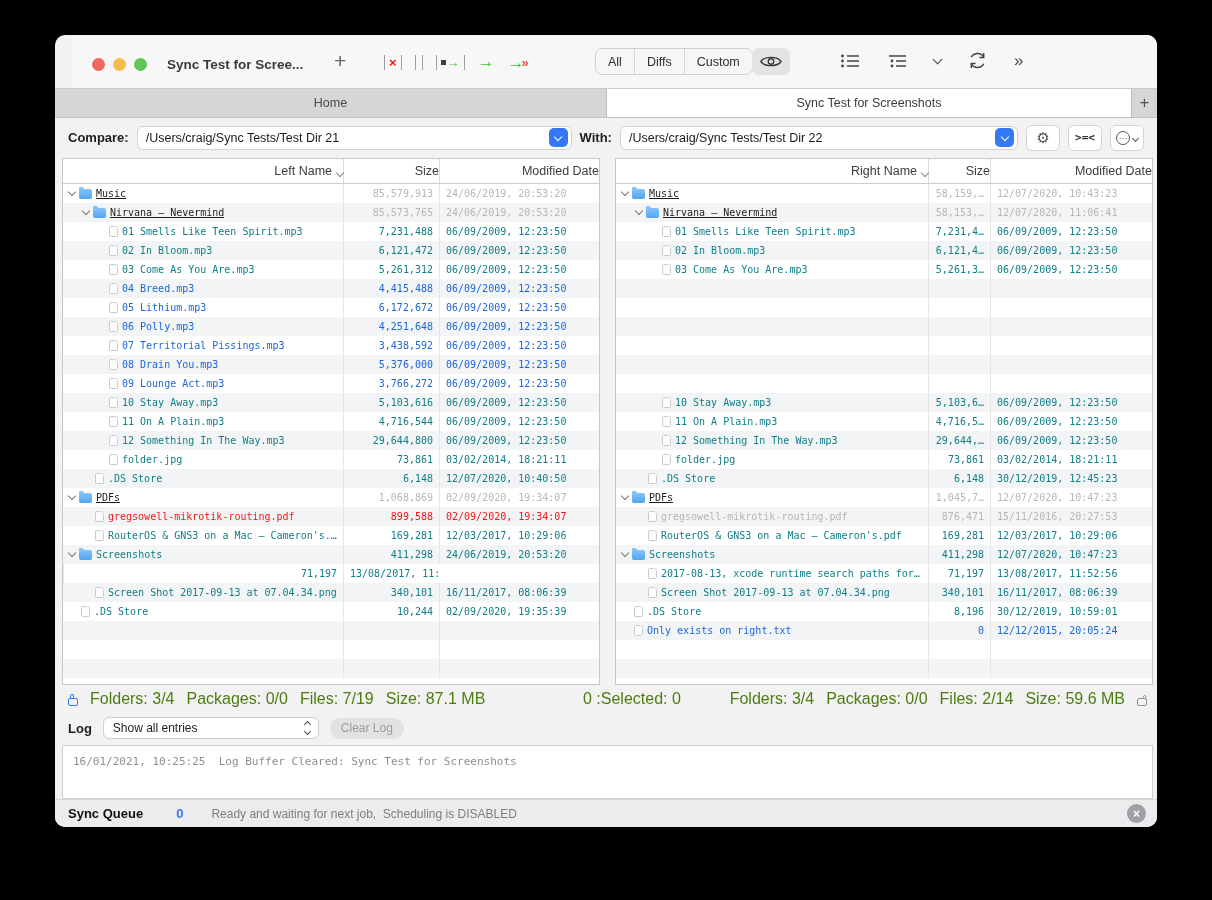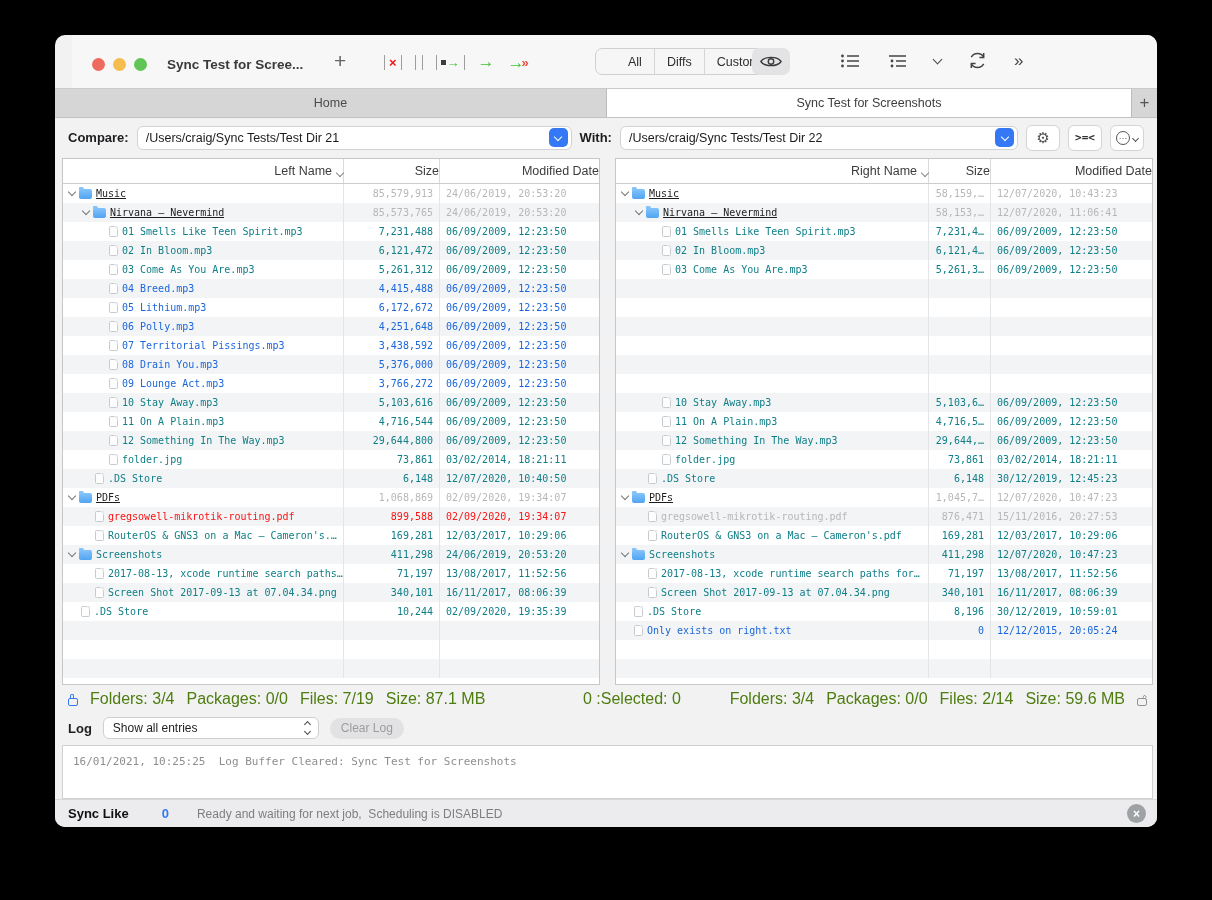--- a/index.html
+++ b/index.html
@@ -14,21 +14,21 @@
   .win-title{position:absolute;left:95px;top:22px;font-size:13.5px;font-weight:bold;color:#3a3a3a;}
   .tb-plus{position:absolute;left:262px;top:14px;font-size:21px;color:#666;cursor:default;}
   .sync-icons{position:absolute;left:312px;top:18px;display:flex;align-items:center;gap:13px;}
   .barred{display:flex;align-items:center;border-left:1.5px solid #9e9e9e;border-right:1.5px solid #9e9e9e;padding:0 4px;height:15px;}
   .barred.empty{padding:0 3px;}
   .x-red{color:#f01414;font-weight:bold;font-size:13px;line-height:1;}
   .mv-sq{width:5px;height:5px;background:#3d3d3d;display:inline-block;margin-right:1px;}
   .green-arrow{color:#3ec42e;font-size:17px;font-weight:bold;line-height:1;}
   .green-arrow.small{font-size:13px;}
   .red-chev{color:#ee4b40;font-size:13px;font-weight:bold;margin-left:-3px;line-height:1;}
-  .segmented{position:absolute;left:523px;top:13px;display:flex;height:27px;border:1px solid #d0d0d1;border-radius:7px;background:#f6f6f7;overflow:hidden;font-size:12.5px;color:#2e2e2e;box-sizing:border-box;padding-left:20px;}
+  .segmented{position:absolute;left:523px;top:13px;display:flex;height:27px;border:1px solid #d0d0d1;border-radius:7px;background:#f6f6f7;overflow:hidden;font-size:12.5px;color:#2e2e2e;box-sizing:border-box;}
   .seg{padding:0 12px;display:flex;align-items:center;}
   .seg + .seg{border-left:1px solid #d6d6d7;}
   .eye-btn{position:absolute;left:680px;top:13px;width:38px;height:27px;background:#e3e3e5;border-radius:7px;display:flex;align-items:center;justify-content:center;}
   .view-icons{position:absolute;left:768px;top:16px;display:flex;align-items:center;gap:27px;}
   .chev{display:inline-block;width:6px;height:6px;border-right:1.6px solid #4a4a4a;border-bottom:1.6px solid #4a4a4a;transform:rotate(45deg);}
   .overflow-glyph{font-size:17px;color:#444;line-height:1;}
 
   
   .tabbar{position:absolute;top:53px;left:0;right:0;height:30px;display:flex;background:#d6d6d7;border-top:1px solid #cacaca;border-bottom:1px solid #c2c2c3;box-sizing:border-box;}
   .tab{display:flex;align-items:center;justify-content:center;font-size:12.5px;color:#4a4a4a;}
@@ -391,24 +391,20 @@
         <div class="row alt">
           <div class="cell name-cell" style="padding-left: 6px;">
             <span class="disclosure"></span>
             <span class="icon-folder"></span>
             <span class="nm c-teal">Screenshots</span>
           </div>
           <div class="cell size-cell c-teal">411,298</div>
           <div class="cell date-cell c-teal">24/06/2019, 20:53:20</div>
         </div>
         <div class="row">
-          <div class="cell name-cell" style="padding-left: 32px;">
-            <span class="icon-file"></span>
-            <span class="nm c-teal">2017-08-13, xcode runtime search paths…</span>
-          </div>
           <div class="cell size-cell c-teal">71,197</div>
           <div class="cell date-cell c-teal">13/08/2017, 11:52:56</div>
         </div>
         <div class="row alt">
           <div class="cell name-cell" style="padding-left: 32px;">
             <span class="icon-file"></span>
             <span class="nm c-teal">Screen Shot 2017-09-13 at 07.04.34.png</span>
           </div>
           <div class="cell size-cell c-teal">340,101</div>
           <div class="cell date-cell c-teal">16/11/2017, 08:06:39</div>
@@ -674,19 +670,19 @@
           <i class="up"></i>
           <i class="dn"></i>
         </span>
     </div>
     <div class="clear-btn">Clear Log</div>
   </div>
 
   <div class="logbox">16/01/2021, 10:25:25  Log Buffer Cleared: Sync Test for Screenshots</div>
 
   <div class="queuebar">
-    <span class="queue-label">Sync Like</span>
+    <span class="queue-label">Sync Queue</span>
     <span class="queue-count">0</span>
     <span class="queue-status">Ready and waiting for next job,  Scheduling is DISABLED</span>
     <span class="close-btn">×</span>
   </div>
 
 </div>
 
 </body></html>

